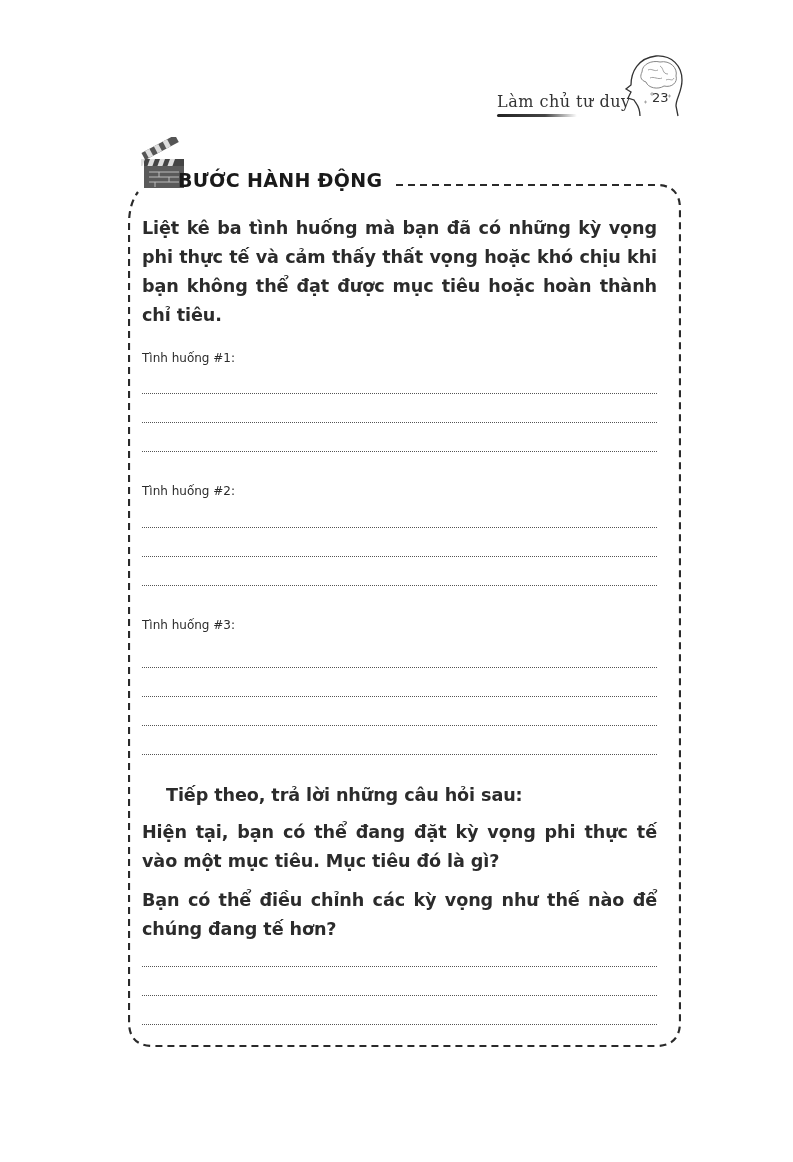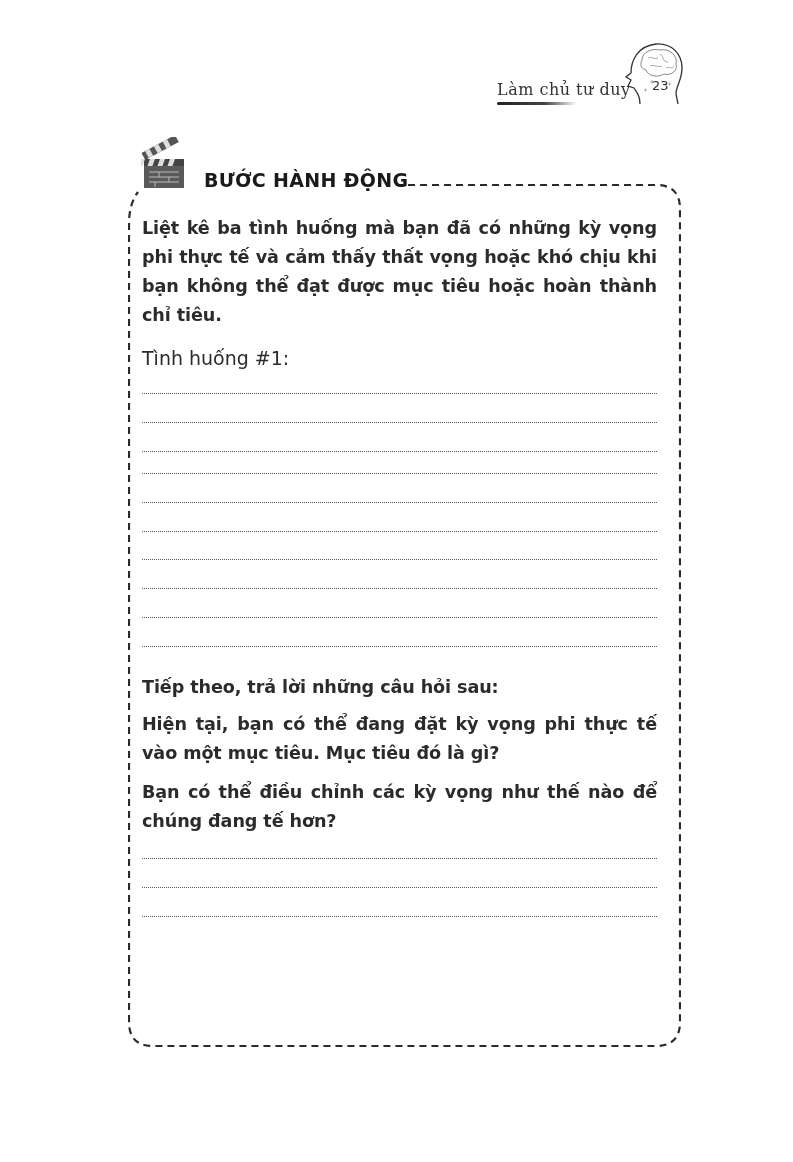--- a/index.html
+++ b/index.html
@@ -1,36 +1,36 @@
 <!DOCTYPE html>
 <html><head>
 <meta charset="utf-8">
 <style>
   html, body { margin:0; padding:0; background:#ffffff; }
   body { width:793px; height:1162px; position:relative; overflow:hidden;
          font-family:"DejaVu Sans", sans-serif; color:#2a2a2a; }
-  .header { position:absolute; left:0; top:4px; width:793px; height:120px; }
+  .header { position:absolute; left:0; top:16px; width:793px; height:120px; }
   .running-title { position:absolute; left:497px; top:76px; font-family:"DejaVu Serif", serif;
          font-size:16px; color:#333; letter-spacing:0.5px; }
   .title-stroke { position:absolute; left:497px; top:98px; width:80px; height:3px;
          background:linear-gradient(90deg,#222 0%,#444 60%,rgba(80,80,80,0) 100%); border-radius:2px; }
   .head-icon { position:absolute; left:622px; top:34px; }
   .page-number { position:absolute; left:652px; top:74px; font-size:13px; color:#333;
          font-family:"DejaVu Sans", sans-serif; }
 
   .box { position:absolute; left:128px; top:184px; width:553px; height:863px; }
   .box svg.frame { position:absolute; left:0; top:0; }
   .clapper { position:absolute; left:141px; top:137px; }
-  .section-title { position:absolute; left:204px; top:169px; font-size:19px; font-weight:bold;
+  .section-title { position:absolute; left:178px; top:169px; font-size:19px; font-weight:bold;
          color:#1a1a1a; letter-spacing:0.3px; font-family:"DejaVu Sans", sans-serif; }
 
   .content { position:absolute; left:142px; top:214px; width:515px; }
   .para { font-size:17.6px; line-height:29px; text-align:justify; margin:0; color:#2b2b2b;
           font-weight:bold; letter-spacing:-0.1px; }
-  .label { font-size:19px; line-height:29px; margin:0; color:#2b2b2b; }
+  .label { font-size:12px; line-height:29px; margin:0; color:#2b2b2b; }
   .dotline { height:0; border-bottom:1.4px dotted #555; width:515px; }
 </style>
 </head>
 <body>
 
 <div class="header">
   <span class="running-title">Làm chủ tư duy</span>
   <div class="title-stroke"></div>
   <svg class="head-icon" width="64" height="70" viewBox="0 0 64 70">
     <path d="M18 66 C18 56 14 54 12 50 L6 48 L9 42 L4 39 L9 35 C9 22 16 8 34 6 C50 5 60 16 60 30 C60 42 54 48 54 56 L56 66" fill="none" stroke="#333" stroke-width="1.3"></path>
@@ -69,37 +69,39 @@
   <p class="para">Liệt kê ba tình huống mà bạn đã có những kỳ vọng phi thực tế và cảm thấy thất vọng hoặc khó chịu khi bạn không thể đạt được mục tiêu hoặc hoàn thành chỉ tiêu.</p>
 
   <p class="label" style="margin-top:14px;">Tình huống #1:</p>
   <div style="height:20px"></div>
   <div class="dotline"></div>
   <div style="height:28px"></div>
   <div class="dotline"></div>
   <div style="height:28px"></div>
   <div class="dotline"></div>
 
+  <p class="label" style="margin-top:25px;">Tình huống #2:</p>
   <div style="height:21px"></div>
   <div class="dotline"></div>
   <div style="height:28px"></div>
   <div class="dotline"></div>
   <div style="height:28px"></div>
   <div class="dotline"></div>
 
+  <p class="label" style="margin-top:25px;">Tình huống #3:</p>
   <div style="height:27px"></div>
   <div class="dotline"></div>
   <div style="height:28px"></div>
   <div class="dotline"></div>
   <div style="height:28px"></div>
   <div class="dotline"></div>
   <div style="height:28px"></div>
   <div class="dotline"></div>
 
-  <p class="para" style="margin-top:26px;">Tiếp theo, trả lời những câu hỏi sau:</p>
+  <p class="para" style="margin-top:26px;margin-left:24px;">Tiếp theo, trả lời những câu hỏi sau:</p>
   <p class="para" style="margin-top:8px;">Hiện tại, bạn có thể đang đặt kỳ vọng phi thực tế vào một mục tiêu. Mục tiêu đó là gì?</p>
   <p class="para" style="margin-top:10px;">Bạn có thể điều chỉnh các kỳ vọng như thế nào để chúng đang tế hơn?</p>
   <div style="height:22px"></div>
   <div class="dotline"></div>
   <div style="height:28px"></div>
   <div class="dotline"></div>
   <div style="height:28px"></div>
   <div class="dotline"></div>
 </div>
 

